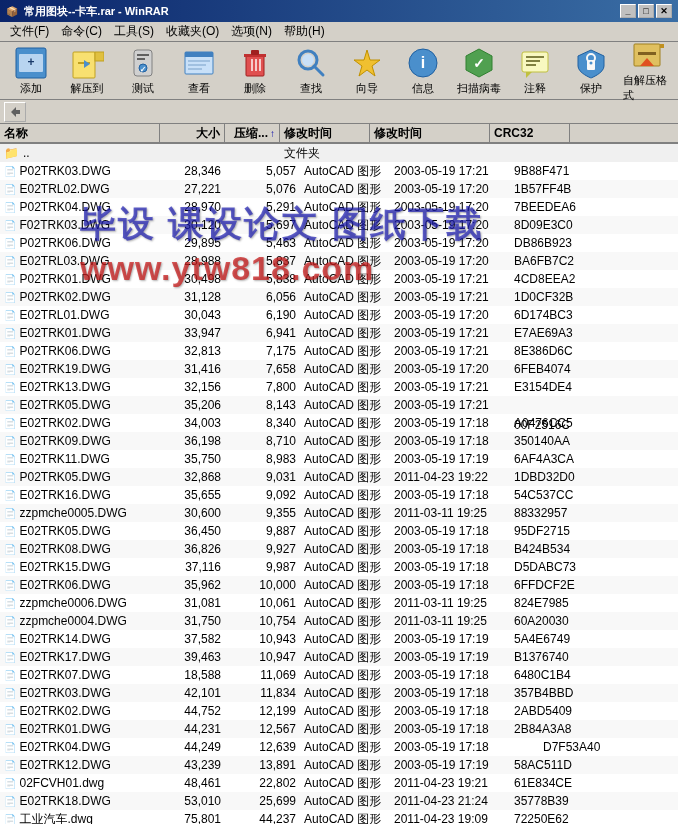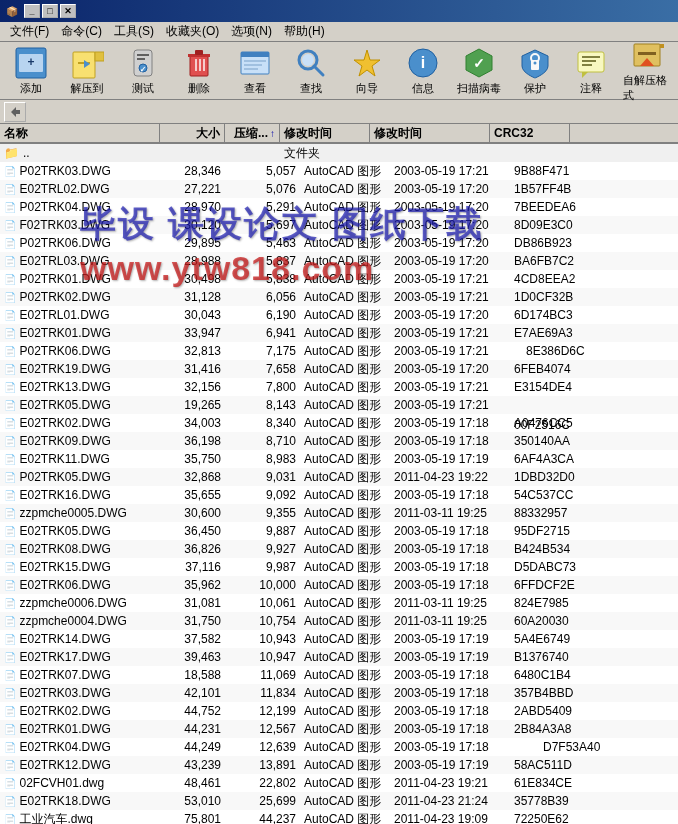--- a/index.html
+++ b/index.html
@@ -209,20 +209,21 @@
     }
 
     
     .sort-arrow { color: #0000aa; font-size: 10px; margin-left: 2px; }
   </style>
 </head>
 <body>
 
 <div class="title-bar">
   <div class="title-bar-icon">📦</div>
+  <div class="title-bar-title">常用图块--卡车.rar - WinRAR</div>
   <div class="title-bar-buttons">
     <div class="title-btn">_</div>
     <div class="title-btn">□</div>
     <div class="title-btn">✕</div>
   </div>
 </div>
 
 <div class="menu-bar">
   <div class="menu-item">文件(F)</div>
   <div class="menu-item">命令(C)</div>
@@ -263,45 +264,45 @@
         <rect x="11" y="12" width="8" height="2" fill="#606060"></rect>
         <circle cx="17" cy="22" r="4" fill="#4a8fcc" stroke="#2060a0" stroke-width="1"></circle>
         <text x="17" y="26" text-anchor="middle" font-size="8" fill="white" font-weight="bold">✓</text>
       </svg>
     </div>
     <div class="tool-label">测试</div>
   </div>
   <div class="tool-btn">
     <div class="tool-icon">
       <svg width="34" height="34" viewBox="0 0 34 34">
+        <rect x="3" y="6" width="28" height="22" rx="1" fill="#c8e0f8" stroke="#4080c0" stroke-width="1"></rect>
+        <rect x="3" y="6" width="28" height="5" fill="#4080c0"></rect>
+        <rect x="6" y="14" width="22" height="2" fill="#a0c0e0"></rect>
+        <rect x="6" y="18" width="18" height="2" fill="#a0c0e0"></rect>
+        <rect x="6" y="22" width="14" height="2" fill="#a0c0e0"></rect>
+      </svg>
+    </div>
+    <div class="tool-label">查看</div>
+  </div>
+  <div class="tool-btn">
+    <div class="tool-icon">
+      <svg width="34" height="34" viewBox="0 0 34 34">
         <rect x="8" y="10" width="18" height="20" rx="1" fill="#e05050" stroke="#a02020" stroke-width="1"></rect>
         <rect x="6" y="8" width="22" height="3" fill="#c03030"></rect>
         <rect x="13" y="4" width="8" height="5" rx="1" fill="#a02020"></rect>
         <rect x="13" y="13" width="2" height="12" fill="white" opacity="0.7"></rect>
         <rect x="17" y="13" width="2" height="12" fill="white" opacity="0.7"></rect>
         <rect x="21" y="13" width="2" height="12" fill="white" opacity="0.7"></rect>
       </svg>
     </div>
     <div class="tool-label">删除</div>
   </div>
   <div class="tool-btn">
     <div class="tool-icon">
       <svg width="34" height="34" viewBox="0 0 34 34">
-        <rect x="3" y="6" width="28" height="22" rx="1" fill="#c8e0f8" stroke="#4080c0" stroke-width="1"></rect>
-        <rect x="3" y="6" width="28" height="5" fill="#4080c0"></rect>
-        <rect x="6" y="14" width="22" height="2" fill="#a0c0e0"></rect>
-        <rect x="6" y="18" width="18" height="2" fill="#a0c0e0"></rect>
-        <rect x="6" y="22" width="14" height="2" fill="#a0c0e0"></rect>
-      </svg>
-    </div>
-    <div class="tool-label">查看</div>
-  </div>
-  <div class="tool-btn">
-    <div class="tool-icon">
-      <svg width="34" height="34" viewBox="0 0 34 34">
         <circle cx="14" cy="14" r="9" fill="none" stroke="#4080c0" stroke-width="3"></circle>
         <circle cx="14" cy="14" r="6" fill="#c8e0f8"></circle>
         <line x1="20" y1="20" x2="29" y2="29" stroke="#4080c0" stroke-width="3" stroke-linecap="round"></line>
       </svg>
     </div>
     <div class="tool-label">查找</div>
   </div>
   <div class="tool-btn">
     <div class="tool-icon">
       <svg width="34" height="34" viewBox="0 0 34 34">
@@ -320,43 +321,43 @@
     <div class="tool-label">信息</div>
   </div>
   <div class="tool-btn">
     <div class="tool-icon">
       <svg width="34" height="34" viewBox="0 0 34 34">
         <polygon points="17,3 30,10 30,24 17,31 4,24 4,10" fill="#50a050" stroke="#308030" stroke-width="1"></polygon>
         <text x="17" y="22" text-anchor="middle" font-size="14" fill="white" font-weight="bold">✓</text>
       </svg>
     </div>
     <div class="tool-label">扫描病毒</div>
-  </div>
-  <div class="tool-btn">
-    <div class="tool-icon">
-      <svg width="34" height="34" viewBox="0 0 34 34">
-        <path d="M17,4 L30,10 L30,20 C30,27 17,32 17,32 C17,32 4,27 4,20 L4,10 Z" fill="#4a8fcc" stroke="#2060a0" stroke-width="1"></path>
-        <rect x="13" y="14" width="8" height="10" rx="1" fill="#f8f8f8"></rect>
-        <circle cx="17" cy="12" r="4" fill="none" stroke="#f8f8f8" stroke-width="2"></circle>
-        <circle cx="17" cy="17" r="1.5" fill="#4a8fcc"></circle>
-      </svg>
-    </div>
-    <div class="tool-label">保护</div>
   </div>
   <div class="tool-btn">
     <div class="tool-icon">
       <svg width="34" height="34" viewBox="0 0 34 34">
         <rect x="4" y="6" width="26" height="20" rx="2" fill="#f8f8c0" stroke="#c0c040" stroke-width="1"></rect>
         <polygon points="8,26 8,32 14,26" fill="#c0c040"></polygon>
         <rect x="8" y="10" width="18" height="2" fill="#808040"></rect>
         <rect x="8" y="14" width="14" height="2" fill="#808040"></rect>
         <rect x="8" y="18" width="10" height="2" fill="#808040"></rect>
       </svg>
     </div>
     <div class="tool-label">注释</div>
+  </div>
+  <div class="tool-btn">
+    <div class="tool-icon">
+      <svg width="34" height="34" viewBox="0 0 34 34">
+        <path d="M17,4 L30,10 L30,20 C30,27 17,32 17,32 C17,32 4,27 4,20 L4,10 Z" fill="#4a8fcc" stroke="#2060a0" stroke-width="1"></path>
+        <rect x="13" y="14" width="8" height="10" rx="1" fill="#f8f8f8"></rect>
+        <circle cx="17" cy="12" r="4" fill="none" stroke="#f8f8f8" stroke-width="2"></circle>
+        <circle cx="17" cy="17" r="1.5" fill="#4a8fcc"></circle>
+      </svg>
+    </div>
+    <div class="tool-label">保护</div>
   </div>
   <div class="tool-btn">
     <div class="tool-icon">
       <svg width="34" height="34" viewBox="0 0 34 34">
         <rect x="4" y="6" width="26" height="22" rx="1" fill="#e0c060" stroke="#a08020" stroke-width="1"></rect>
         <polygon points="30,6 34,6 34,10 30,10" fill="#c09020"></polygon>
         <rect x="8" y="14" width="18" height="3" fill="#806020"></rect>
         <polygon points="17,20 24,28 10,28" fill="#e05020"></polygon>
       </svg>
     </div>
@@ -499,21 +500,21 @@
       <div class="file-cell" style="width:80px;padding:0 4px;">E7AE69A3</div>
     </div>
       <div class="file-row" style="background: white;">
       <div class="file-cell col-name" style="width:160px;">
         <span style="margin-right:3px;font-size:10px;">📄</span>P02TRK06.DWG
       </div>
       <div class="file-cell col-size right" style="width:65px;">32,813</div>
       <div class="file-cell col-comp right" style="width:75px;">7,175</div>
       <div class="file-cell" style="width:90px;padding:0 4px;">AutoCAD 图形</div>
       <div class="file-cell" style="width:120px;padding:0 4px;">2003-05-19 17:21</div>
-      <div class="file-cell" style="width:80px;padding:0 4px;margin-left:12px;">8E386D6C</div>
+      <div class="file-cell" style="width:80px;padding:0 4px;">8E386D6C</div>
     </div>
       <div class="file-row" style="background: rgb(248, 248, 248);">
       <div class="file-cell col-name" style="width:160px;">
         <span style="margin-right:3px;font-size:10px;">📄</span>E02TRK19.DWG
       </div>
       <div class="file-cell col-size right" style="width:65px;">31,416</div>
       <div class="file-cell col-comp right" style="width:75px;">7,658</div>
       <div class="file-cell" style="width:90px;padding:0 4px;">AutoCAD 图形</div>
       <div class="file-cell" style="width:120px;padding:0 4px;">2003-05-19 17:20</div>
       <div class="file-cell" style="width:80px;padding:0 4px;">6FEB4074</div>
@@ -525,21 +526,21 @@
       <div class="file-cell col-size right" style="width:65px;">32,156</div>
       <div class="file-cell col-comp right" style="width:75px;">7,800</div>
       <div class="file-cell" style="width:90px;padding:0 4px;">AutoCAD 图形</div>
       <div class="file-cell" style="width:120px;padding:0 4px;">2003-05-19 17:21</div>
       <div class="file-cell" style="width:80px;padding:0 4px;">E3154DE4</div>
     </div>
       <div class="file-row" style="background: rgb(248, 248, 248);">
       <div class="file-cell col-name" style="width:160px;">
         <span style="margin-right:3px;font-size:10px;">📄</span>E02TRK05.DWG
       </div>
-      <div class="file-cell col-size right" style="width:65px;">19,265</div>
+      <div class="file-cell col-size right" style="width:65px;">35,206</div>
       <div class="file-cell col-comp right" style="width:75px;">8,143</div>
       <div class="file-cell" style="width:90px;padding:0 4px;">AutoCAD 图形</div>
       <div class="file-cell" style="width:120px;padding:0 4px;">2003-05-19 17:21</div>
       <div class="file-cell" style="width:80px;padding:0 4px;margin-top:40px;">00F2516C</div>
     </div>
       <div class="file-row" style="background: white;">
       <div class="file-cell col-name" style="width:160px;">
         <span style="margin-right:3px;font-size:10px;">📄</span>E02TRK02.DWG
       </div>
       <div class="file-cell col-size right" style="width:65px;">34,003</div>

